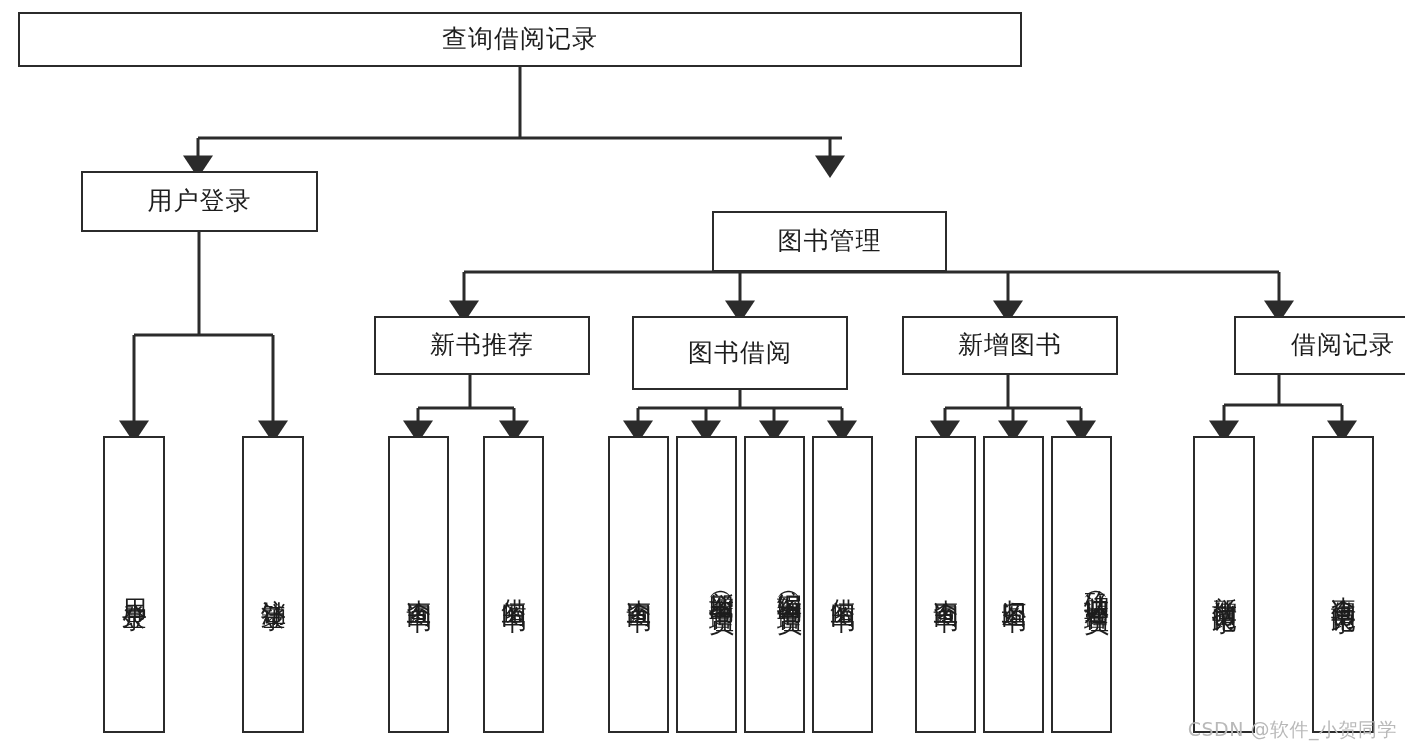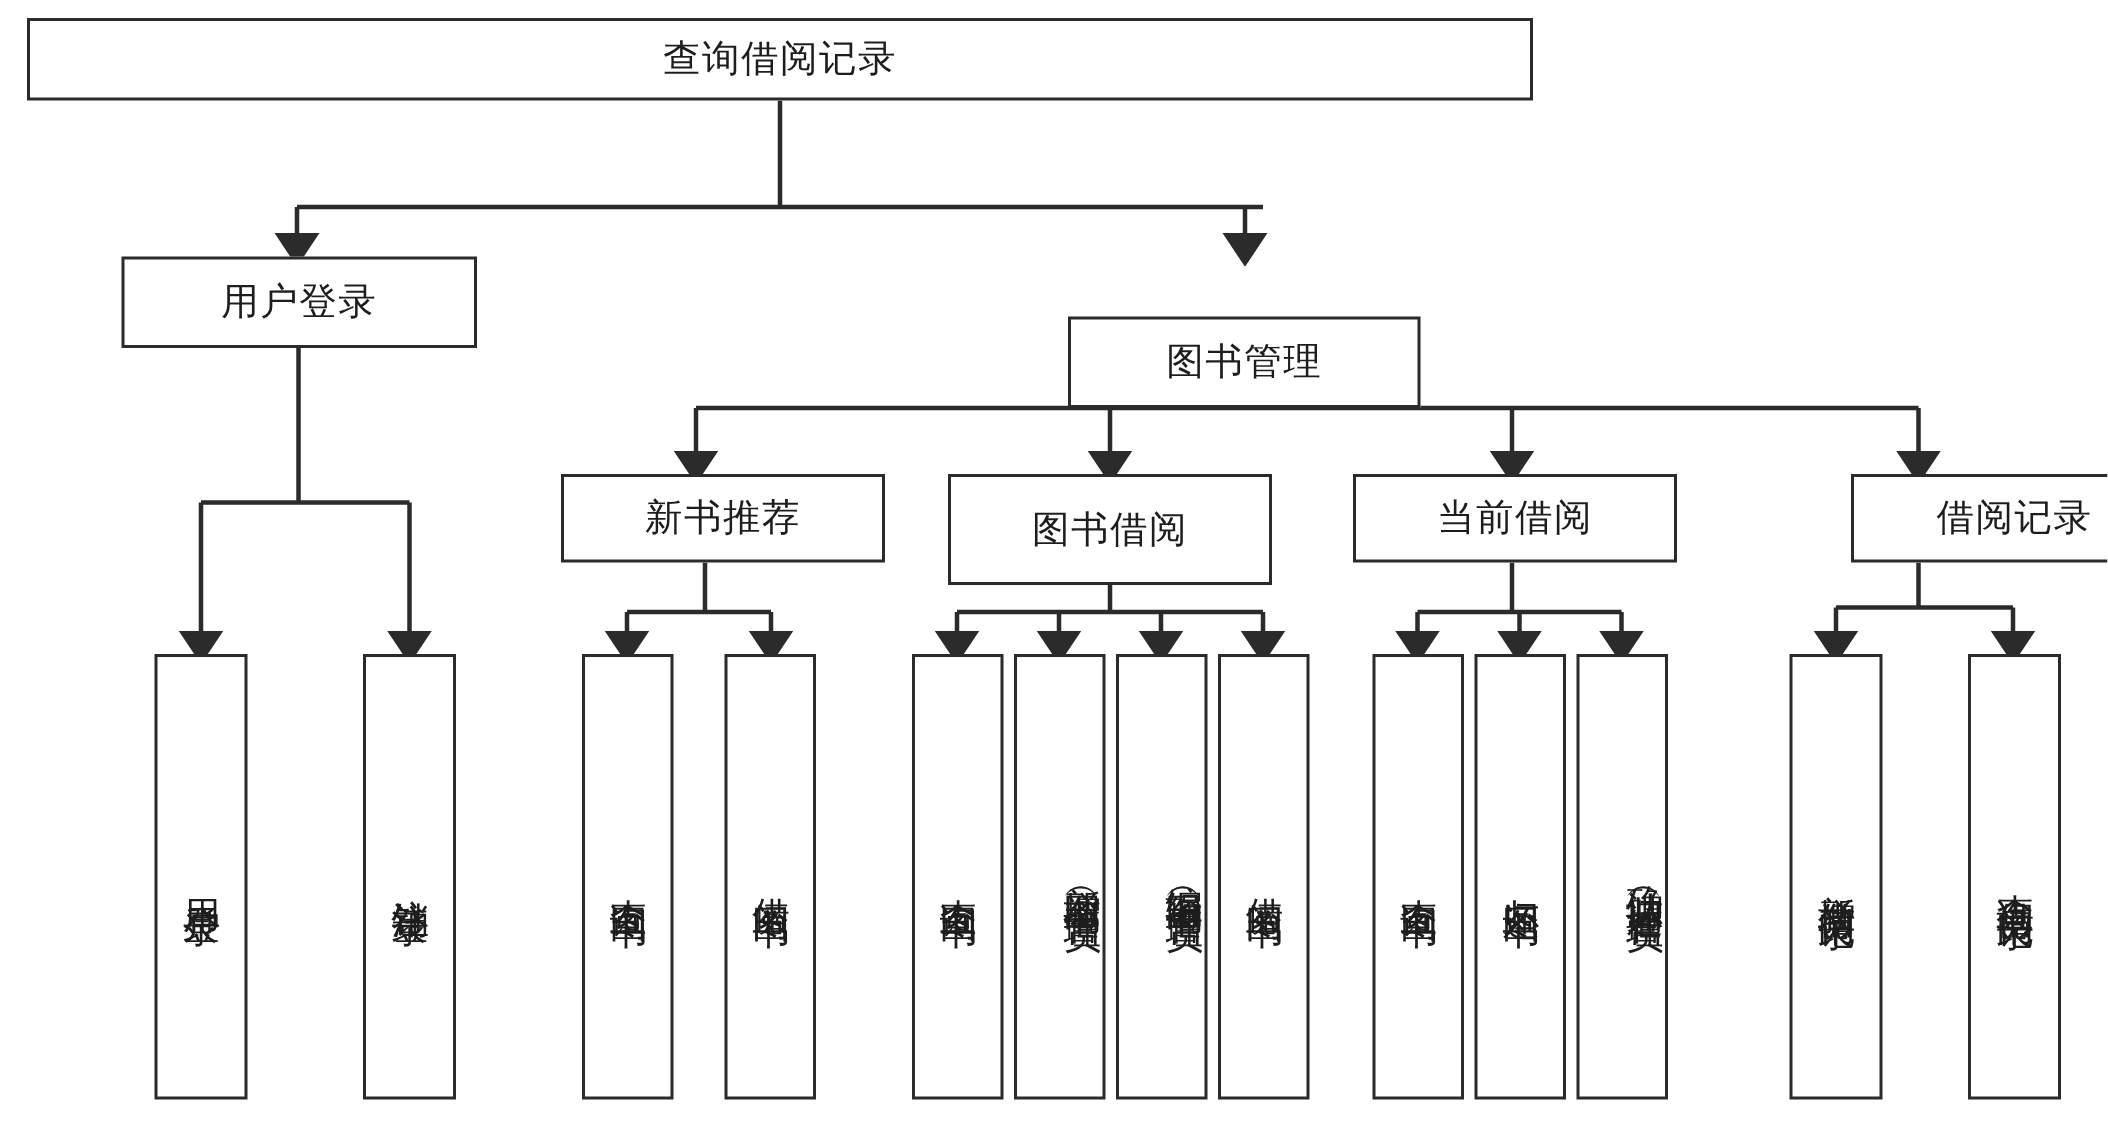--- a/index.html
+++ b/index.html
@@ -129,21 +129,21 @@
     <span class="label">图书管理</span>
   </div>
 
   <div class="node horiz" style="left:374px; top:316px; width:216px; height:59px;">
     <span class="label">新书推荐</span>
   </div>
   <div class="node horiz" style="left:632px; top:316px; width:216px; height:74px;">
     <span class="label">图书借阅</span>
   </div>
   <div class="node horiz" style="left:902px; top:316px; width:216px; height:59px;">
-    <span class="label">当前借阅</span>
+    <span class="label">新增图书</span>
   </div>
   <div class="node horiz" style="left:1234px; top:316px; width:218px; height:59px;">
     <span class="label">借阅记录</span>
   </div>
 
   <div class="node vert" style="left:103px; top:436px; width:62px; height:297px;">
     <span class="label">用户登录</span>
   </div>
   <div class="node vert" style="left:242px; top:436px; width:62px; height:297px;">
     <span class="label">注销登录</span>
@@ -175,14 +175,15 @@
   <div class="node vert" style="left:1051px; top:436px; width:61px; height:297px; align-items:flex-start;">
     <span class="label">确认归还（管理员）</span>
   </div>
   <div class="node vert" style="left:1193px; top:436px; width:62px; height:297px;">
     <span class="label">新增借阅记录</span>
   </div>
   <div class="node vert" style="left:1312px; top:436px; width:62px; height:297px;">
     <span class="label">查询借阅记录</span>
   </div>
 
+  <div class="watermark">CSDN @软件_小贺同学</div>
 
 </div>
 
 </body></html>

